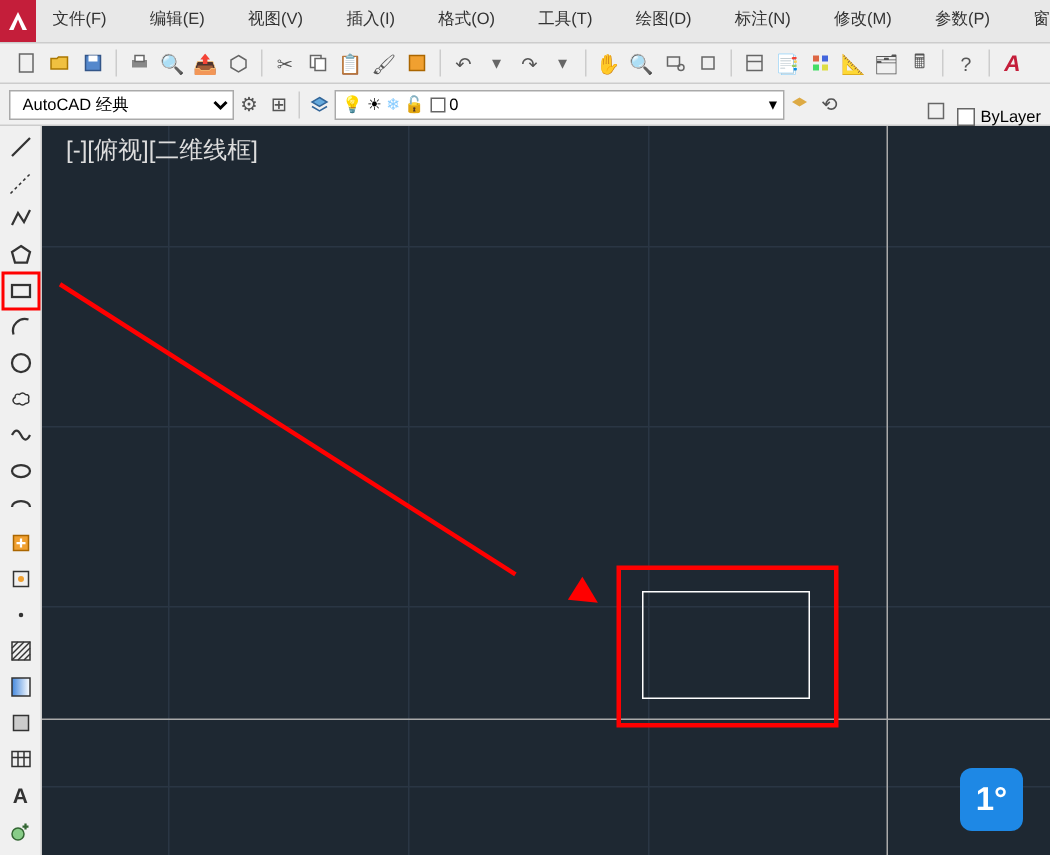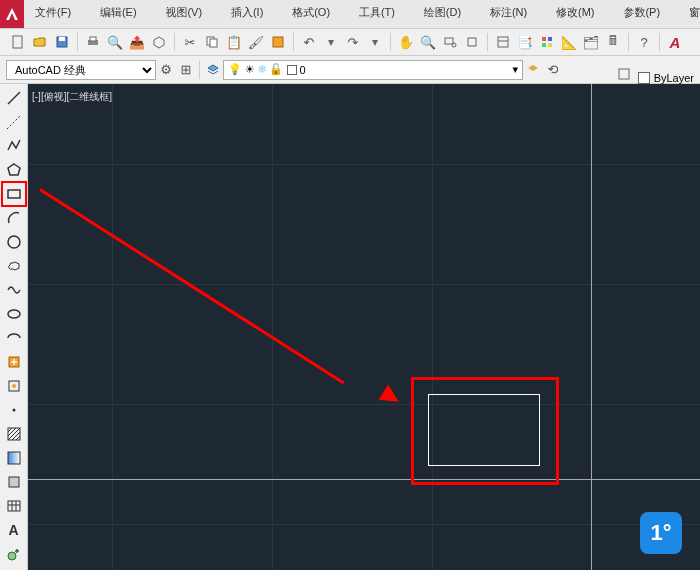--- a/index.html
+++ b/index.html
@@ -25,21 +25,21 @@
     .lt-btn { width: 20px; height: 20px; display: flex; align-items: center; justify-content: center; cursor: pointer; }
     .lt-btn.highlighted { outline: 2px solid #ff0000; outline-offset: 1px; }
     .lt-btn svg { width: 16px; height: 16px; }
     
     .canvas { position: absolute; top: 84px; left: 28px; right: 0; bottom: 0; background: #1e2832; }
     .canvas-grid-v { position: absolute; top: 0; bottom: 0; width: 1px; background: #2a3644; }
     .canvas-grid-h { position: absolute; left: 0; right: 0; height: 1px; background: #2a3644; }
     .canvas-crosshair-v { position: absolute; top: 0; bottom: 0; left: 563px; width: 1px; background: #aaa; }
     .canvas-crosshair-h { position: absolute; left: 0; right: 0; top: 395px; height: 1px; background: #aaa; }
     
-    .viewport-label { position: absolute; top: 6px; left: 4px; color: #ddd; font-size: 10px; }
+    .viewport-label { position: absolute; top: 6px; left: 16px; color: #ddd; font-size: 16px; }
     
     .highlight-box { position: absolute; left: 383px; top: 293px; width: 148px; height: 108px; border: 3px solid #ff0000; }
     .white-rect { position: absolute; left: 400px; top: 310px; width: 112px; height: 72px; border: 1px solid #fff; }
     
     .arrow-line { position: absolute; top: 104px; left: 12px; width: 360px; height: 3px; background: #ff0000; transform-origin: left center; transform: rotate(32.5deg); }
     .arrow-head { position: absolute; left: 354px; top: 304px; width: 0; height: 0; border-left: 18px solid #ff0000; border-top: 9px solid transparent; border-bottom: 9px solid transparent; transform: rotate(32.5deg); }
     
     .watermark { position: absolute; right: 18px; bottom: 16px; display: flex; align-items: center; gap: 8px; }
     .wm-icon { width: 42px; height: 42px; background: #1e88e5; border-radius: 8px; display: flex; align-items: center; justify-content: center; color: white; font-size: 22px; font-weight: bold; }
     .wm-text { display: flex; flex-direction: column; }

